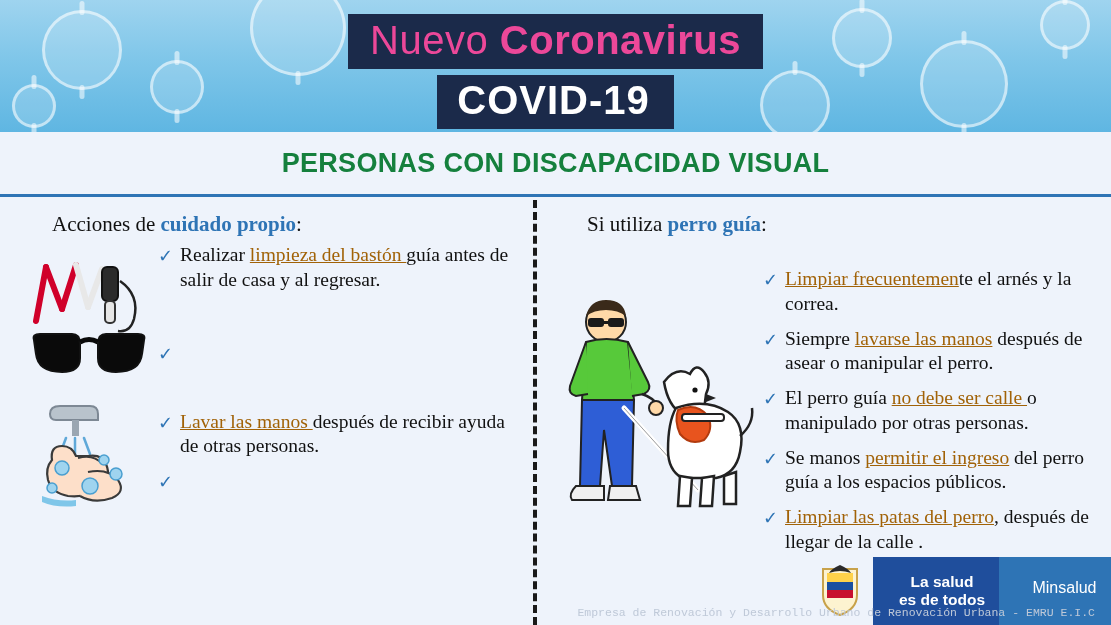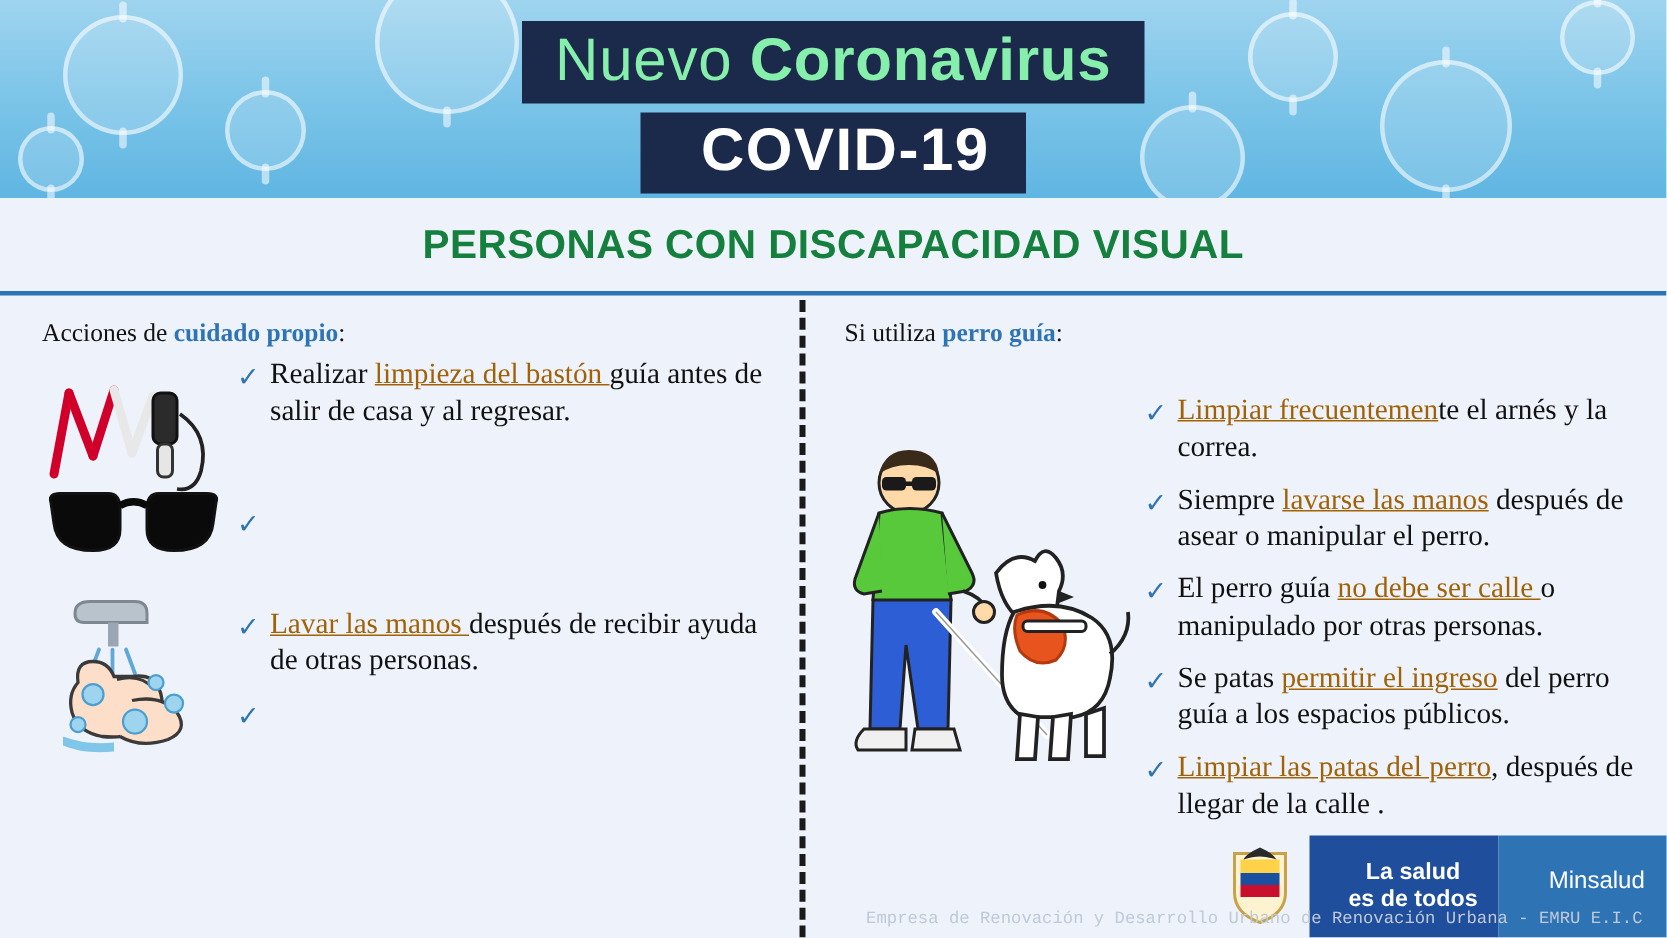--- a/index.html
+++ b/index.html
@@ -48,38 +48,38 @@
   .v7 { width: 70px; height: 70px; left: 760px; top: 70px; }
   .v8 { width: 44px; height: 44px; left: 12px; top: 84px; }
   .banner-title-wrap {
     position: absolute;
     left: 0; right: 0; top: 14px;
     text-align: center;
   }
   .title-1 {
     display: inline-block;
     background: #1b2a4a;
-    color: #86efac;
+    color: #ec4899;
     font-family: "Liberation Sans", sans-serif;
     font-size: 40px;
     letter-spacing: 0.5px;
     padding: 4px 22px 6px 22px;
   }
   .title-1 .bold { font-weight: bold; }
   .title-1 .light { font-weight: normal; }
   .title-2 {
     display: inline-block;
     margin-top: 6px;
     background: #1b2a4a;
     color: #ffffff;
     font-family: "Liberation Sans", sans-serif;
     font-weight: bold;
     font-size: 40px;
     letter-spacing: 1px;
-    padding: 3px 24px 6px 40px;
+    padding: 3px 24px 6px 20px;
   }
 
   
   .page-title {
     position: absolute;
     left: 0; top: 134px;
     width: 1111px;
     text-align: center;
     font-family: "Liberation Sans", sans-serif;
     font-weight: bold;
@@ -109,23 +109,24 @@
     padding: 12px 14px 4px 18px;
   }
   .divider {
     position: absolute;
     left: 533px; top: 200px;
     width: 0; height: 425px;
     border-left: 4px dashed #1a1a1a;
   }
 
   .col-heading {
-    font-size: 17px;
+    font-size: 21px;
     color: #111;
     margin-bottom: 6px;
+    margin-left: 24px;
   }
   .col-heading .accent {
     color: #2e74b5;
     font-weight: bold;
   }
   .bullet {
     display: flex;
     align-items: flex-start;
     margin-bottom: 10px;
   }
@@ -355,21 +356,21 @@
       </div>
       <div class="bullet">
         <div class="check">✓</div>
         <div class="btext">
           <span>El perro guía </span><span class="lnk">no debe ser calle </span><span>o manipulado por otras personas.</span>
         </div>
       </div>
       <div class="bullet">
         <div class="check">✓</div>
         <div class="btext">
-          <span>Se patas </span><span class="lnk">permitir el ingreso</span><span> del perro guía a los espacios públicos.</span>
+          <span>Se manos </span><span class="lnk">permitir el ingreso</span><span> del perro guía a los espacios públicos.</span>
         </div>
       </div>
       <div class="bullet">
         <div class="check">✓</div>
         <div class="btext">
           <span class="lnk">Limpiar las patas del perro</span><span>, después de llegar de la calle .</span>
         </div>
       </div>
     </div>
   </div>

